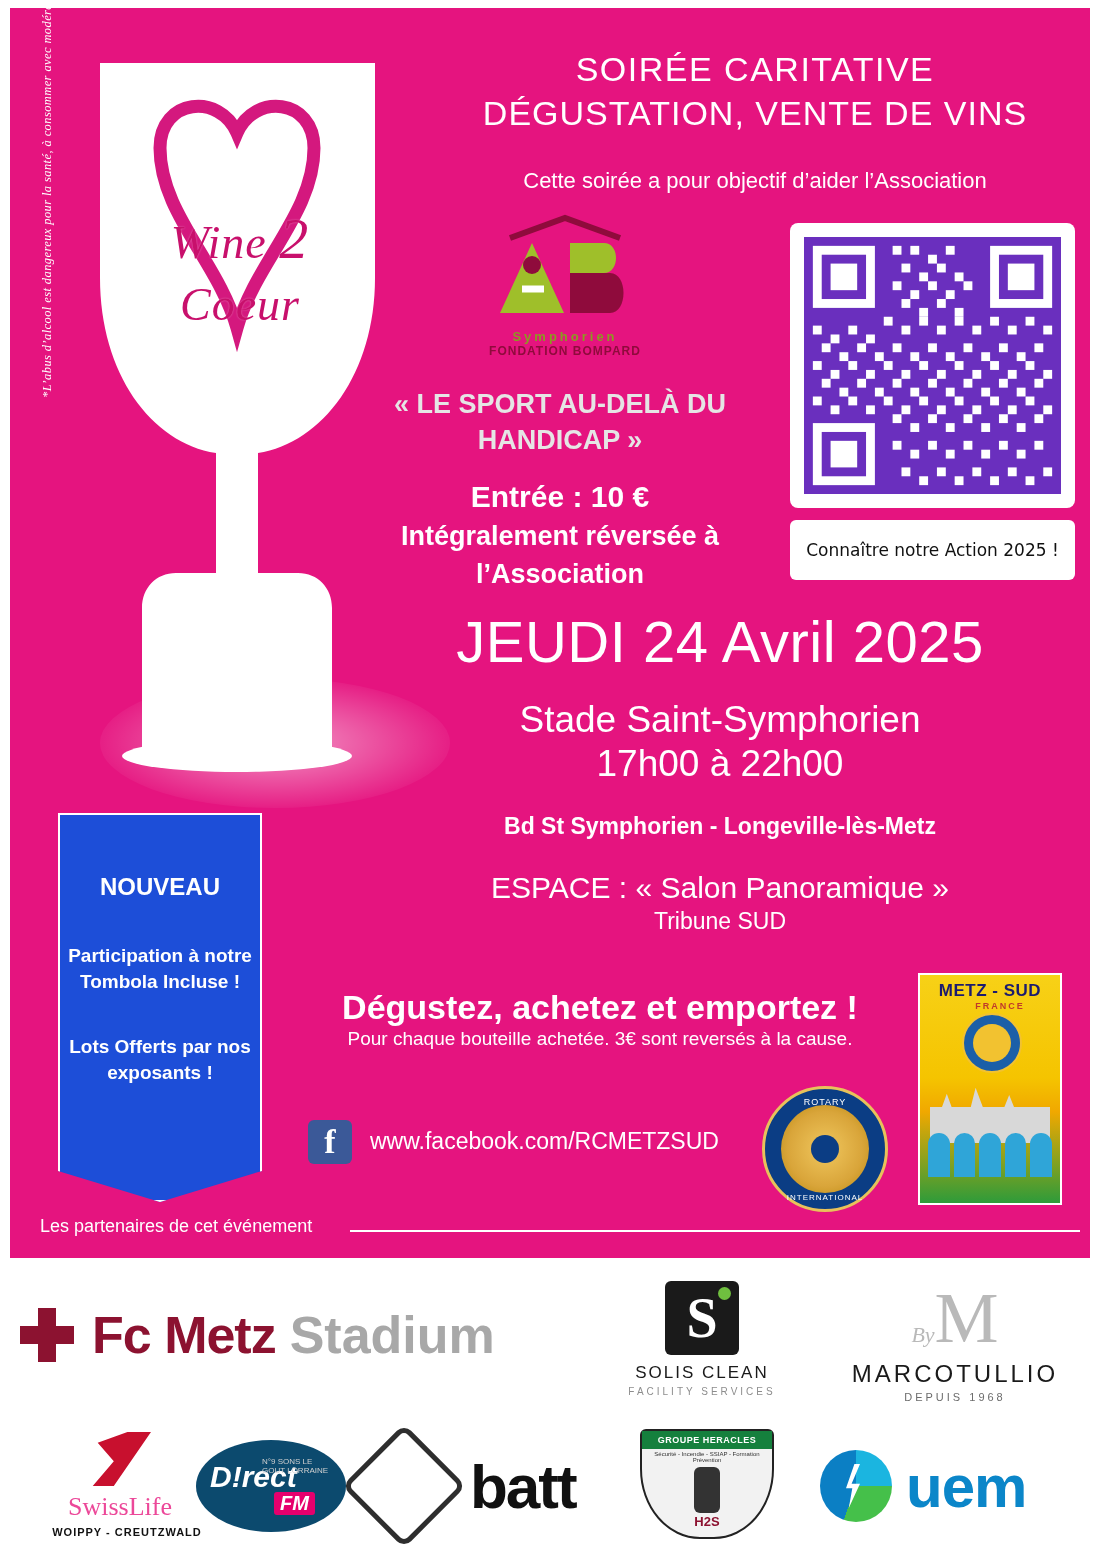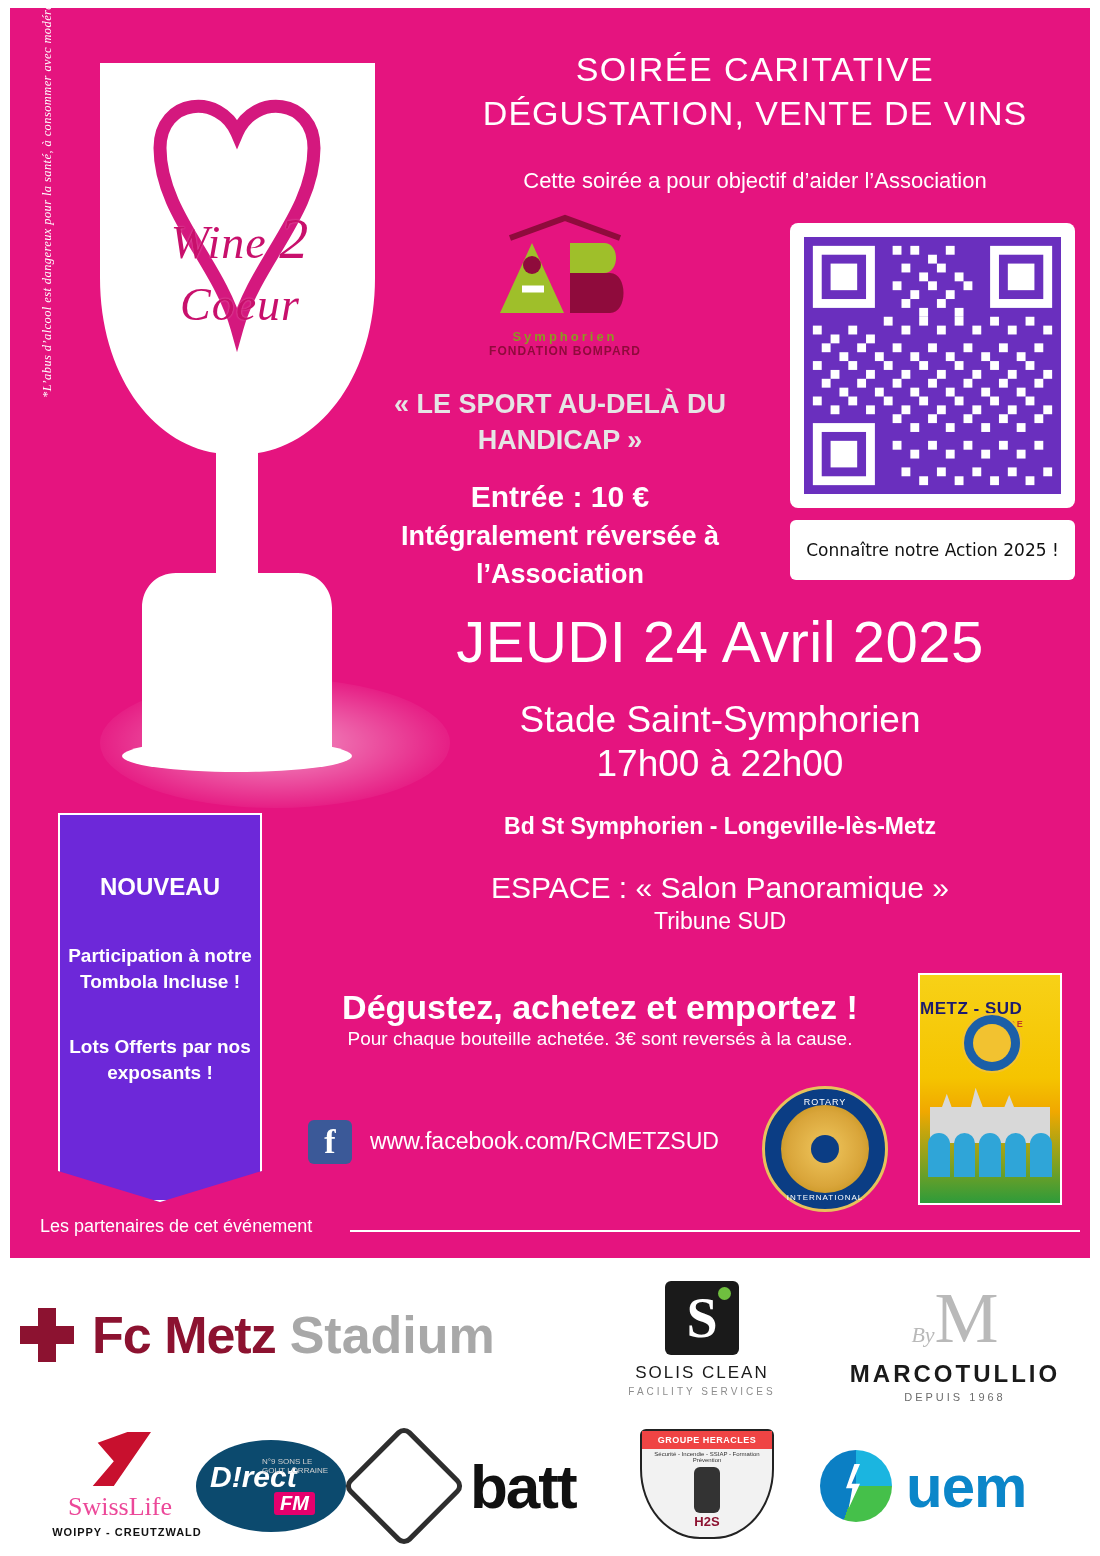--- a/index.html
+++ b/index.html
@@ -99,21 +99,21 @@
     font-size:23px;font-weight:bold;
   }
   .space{
     position:absolute;left:360px;top:860px;width:700px;text-align:center;color:#fff;
     font-size:30px;line-height:1.3;
   }
   .space .small{font-size:23px;}
   
   .banner{
     position:absolute;left:48px;top:805px;width:200px;height:385px;
-    background:#6d28d9;border:2px solid #fff;
+    background:#1d4ed8;border:2px solid #fff;
     clip-path:polygon(0 0, 100% 0, 100% 92%, 50% 100%, 0 92%);
     color:#fff;text-align:center;
   }
   .banner .t{font-size:24px;font-weight:bold;margin-top:58px;}
   .banner .p{font-size:19px;font-weight:bold;line-height:1.35;margin-top:42px;padding:0 8px;}
   .banner .p2{font-size:19px;font-weight:bold;line-height:1.35;margin-top:40px;padding:0 6px;}
   
   .deg{
     position:absolute;left:270px;top:968px;width:640px;text-align:center;color:#fff;
     font-size:34px;font-weight:bold;margin-top:12px;
@@ -148,21 +148,21 @@
   }
   .rotary-wheel .bot-txt{
     position:absolute;left:0;bottom:7px;width:120px;text-align:center;color:#fff;font-size:8px;letter-spacing:1px;
   }
   .metz-sud-card{
     position:absolute;left:908px;top:965px;width:140px;height:228px;
     background:linear-gradient(#f7d117 0%, #f5c400 45%, #f0a800 60%, #2e9b3a 100%);
     border:2px solid #fff;
   }
   .metz-sud-card .title{
-    text-align:left;color:#1b1b6f;font-size:17px;font-weight:bold;margin-top:24px;letter-spacing:.5px;
+    text-align:center;color:#1b1b6f;font-size:17px;font-weight:bold;margin-top:6px;letter-spacing:.5px;
   }
   .metz-sud-card .fr{
     text-align:center;color:#c0392b;font-size:9px;font-weight:bold;letter-spacing:2px;padding-left:20px;
   }
   .metz-wheel{
     position:absolute;left:42px;top:38px;width:56px;height:56px;border-radius:50%;
     background:#1b5fa8;border:2px solid #f2c230;
   }
   .metz-wheel .mi{position:absolute;left:9px;top:9px;width:38px;height:38px;border-radius:50%;background:#f2c230;}
   .cathedral{
@@ -202,21 +202,21 @@
     font-family:"Liberation Serif", serif;color:#fff;font-size:56px;line-height:74px;text-align:center;font-weight:bold;
   }
   .solis .dot{position:absolute;right:8px;top:6px;width:13px;height:13px;border-radius:50%;background:#6fbf3f;}
   .solis .n1{color:#1a1a1a;font-size:17px;letter-spacing:2px;margin-top:8px;text-align:center;}
   .solis .n2{color:#8d8d8d;font-size:10px;letter-spacing:3px;margin-top:3px;text-align:center;}
   .marco{left:830px;top:20px;width:250px;height:120px;flex-direction:column;justify-content:center;}
   .marco .mono{
     font-family:"Liberation Serif", serif;color:#b9b9b9;font-size:72px;text-align:center;line-height:1;
   }
   .marco .by{font-family:"Liberation Serif", serif;font-style:italic;font-size:22px;color:#b9b9b9;}
-  .marco .n1{color:#1a1a1a;font-size:24px;letter-spacing:3px;text-align:center;margin-top:6px;font-weight:bold;}
+  .marco .n1{color:#1a1a1a;font-size:24px;letter-spacing:3px;text-align:center;margin-top:6px;}
   .marco .n2{color:#6b6b6b;font-size:11px;letter-spacing:3px;text-align:center;margin-top:3px;}
   .swiss{left:30px;top:168px;width:180px;height:110px;flex-direction:column;justify-content:center;}
   .swiss .tick{
     width:62px;height:54px;margin:0 auto;
     background:#c8102e;
     clip-path:polygon(62% 0,100% 0,40% 100%,6% 100%,40% 54%,14% 20%);
   }
   .swiss .n1{font-size:26px;color:#ec4899;text-align:right;margin-top:6px;font-family:Liberation Serif, serif;}
   .swiss .n2{font-size:11px;color:#111;font-weight:bold;text-align:center;letter-spacing:1px;margin-top:4px;margin-left:14px;}
   .direct{left:196px;top:176px;width:160px;height:96px;}
@@ -229,21 +229,21 @@
   .batt{left:360px;top:176px;width:300px;height:96px;}
   .batt .dia{
     width:78px;height:78px;border:5px solid #2e2e2e;transform:rotate(45deg);border-radius:10px;margin-right:22px;
   }
   .batt .txt{color:#111;font-size:62px;font-weight:bold;letter-spacing:-2px;}
   .heracles{left:640px;top:166px;width:160px;height:112px;}
   .heracles .shield{
     width:130px;height:106px;background:#f2f2f2;border:2px solid #222;
     border-radius:6px 6px 60px 60px/6px 6px 70px 70px;position:relative;
   }
-  .heracles .band{position:absolute;left:0;top:0;width:100%;height:18px;background:#ef4444;color:#fff;font-size:9px;text-align:center;line-height:18px;letter-spacing:.5px;font-weight:bold;}
+  .heracles .band{position:absolute;left:0;top:0;width:100%;height:18px;background:#15803d;color:#fff;font-size:9px;text-align:center;line-height:18px;letter-spacing:.5px;font-weight:bold;}
   .heracles .sub{position:absolute;left:0;top:20px;width:100%;font-size:6px;text-align:center;color:#333;}
   .heracles .h2s{position:absolute;left:0;bottom:8px;width:100%;text-align:center;color:#8c1230;font-size:13px;font-weight:bold;}
   .heracles .fig{position:absolute;left:52px;top:36px;width:26px;height:46px;background:#333;border-radius:6px;}
   .uem{left:820px;top:176px;width:250px;height:96px;}
   .uem .swirl{
     width:72px;height:72px;border-radius:50%;
     background:conic-gradient(#1bb5e0 0deg 90deg,#45c04a 90deg 200deg,#0b7fc4 200deg 360deg);
     position:relative;margin-right:14px;
   }
   .uem .swirl:after{

